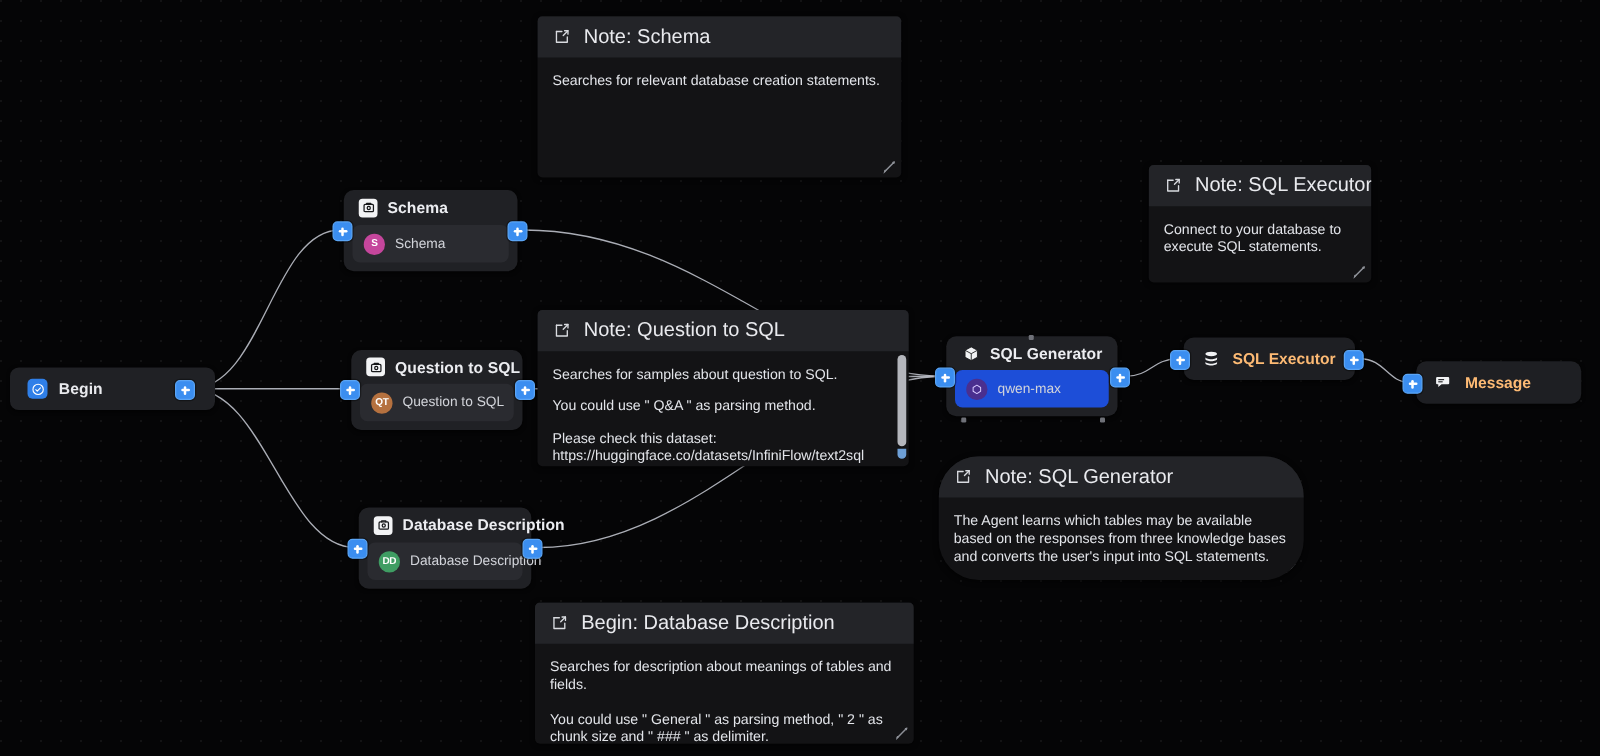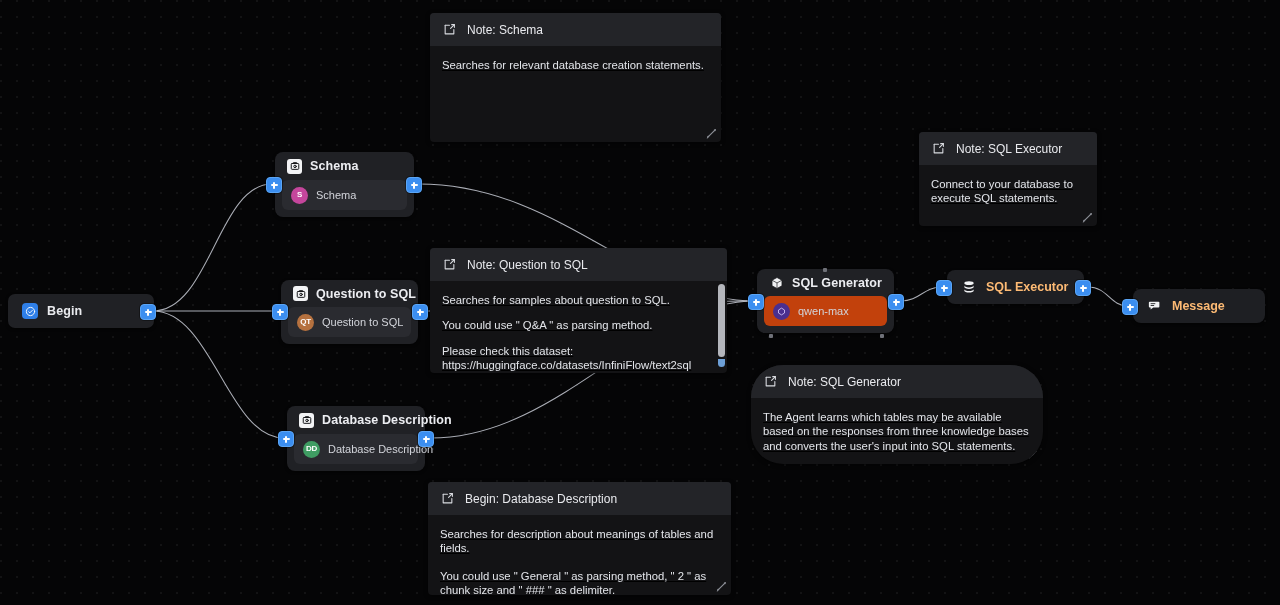--- a/index.html
+++ b/index.html
@@ -94,21 +94,21 @@
     margin: 0 7px 7px 7px;
     background: #2a2b30;
     border-radius: 6px;
     display: flex;
     align-items: center;
     gap: 8px;
     padding: 5px 9px;
     min-height: 20px;
   }
   .op-body.plain {
-    background: #c2410c;
+    background: #1d4ed8;
     text-align: center;
   }
   .op-sub {
     color: #d2d4da;
     font-size: 11px;
     white-space: nowrap;
   }
 
   
   .simple-node {
@@ -199,29 +199,28 @@
   .note-head {
     display: flex;
     align-items: center;
     gap: 10px;
     height: 33px;
     padding: 0 12px;
     background: #232428;
   }
   .note-title {
     color: #e9eaee;
-    font-size: 12px;
+    font-size: 16px;
     white-space: nowrap;
   }
   .note-body {
     padding: 12px 12px 0 12px;
     position: relative;
     height: calc(100% - 33px);
     box-sizing: border-box;
-    text-decoration: underline;
   }
   .note-p {
     color: #e3e5ea;
     font-size: 11.3px;
     line-height: 1.27;
     margin: 0 0 13px 0;
     word-break: break-word;
   }
   .note-p:last-child { margin-bottom: 0; }
 
@@ -394,21 +393,21 @@
       <p class="note-p">Searches for description about meanings of tables and fields.</p>
       <p class="note-p">You could use " General " as parsing method, " 2 " as chunk size and " ### "  as delimiter.</p>
     </div>
     <svg class="grip" viewBox="0 0 12 12" fill="none" stroke="#8d9097" stroke-width="1.3" stroke-linecap="round">
       <path d="M2 10 L10 2"></path>
         <path d="M9.2 2.2 L10 2 L9.8 2.8"></path>
         <path d="M2.8 9.2 L2 10 L2.2 9.2"></path>
     </svg>
   </div>
 
-  <div class="node begin-node" style="left:8px; top:294px; width:146px; height:34px; box-sizing:border-box;">
+  <div class="node begin-node" style="left:8px; top:294px; width:164px; height:34px; box-sizing:border-box;">
     <span class="chip" style="background:#2f7fe8; width:16px; height:16px; border-radius:4px;">
       <svg width="11" height="11" viewBox="0 0 24 24" fill="none" stroke="#ffffff" stroke-width="2" stroke-linecap="round" stroke-linejoin="round">
         <circle cx="12" cy="12" r="9"></circle>
           <path d="M8 12.5l2.5 2.5L16 9.5"></path>
       </svg>
     </span>
     <span class="begin-label">Begin</span>
   </div>
   <div class="handle" style="left:140px; top:304px;"></div>
 

